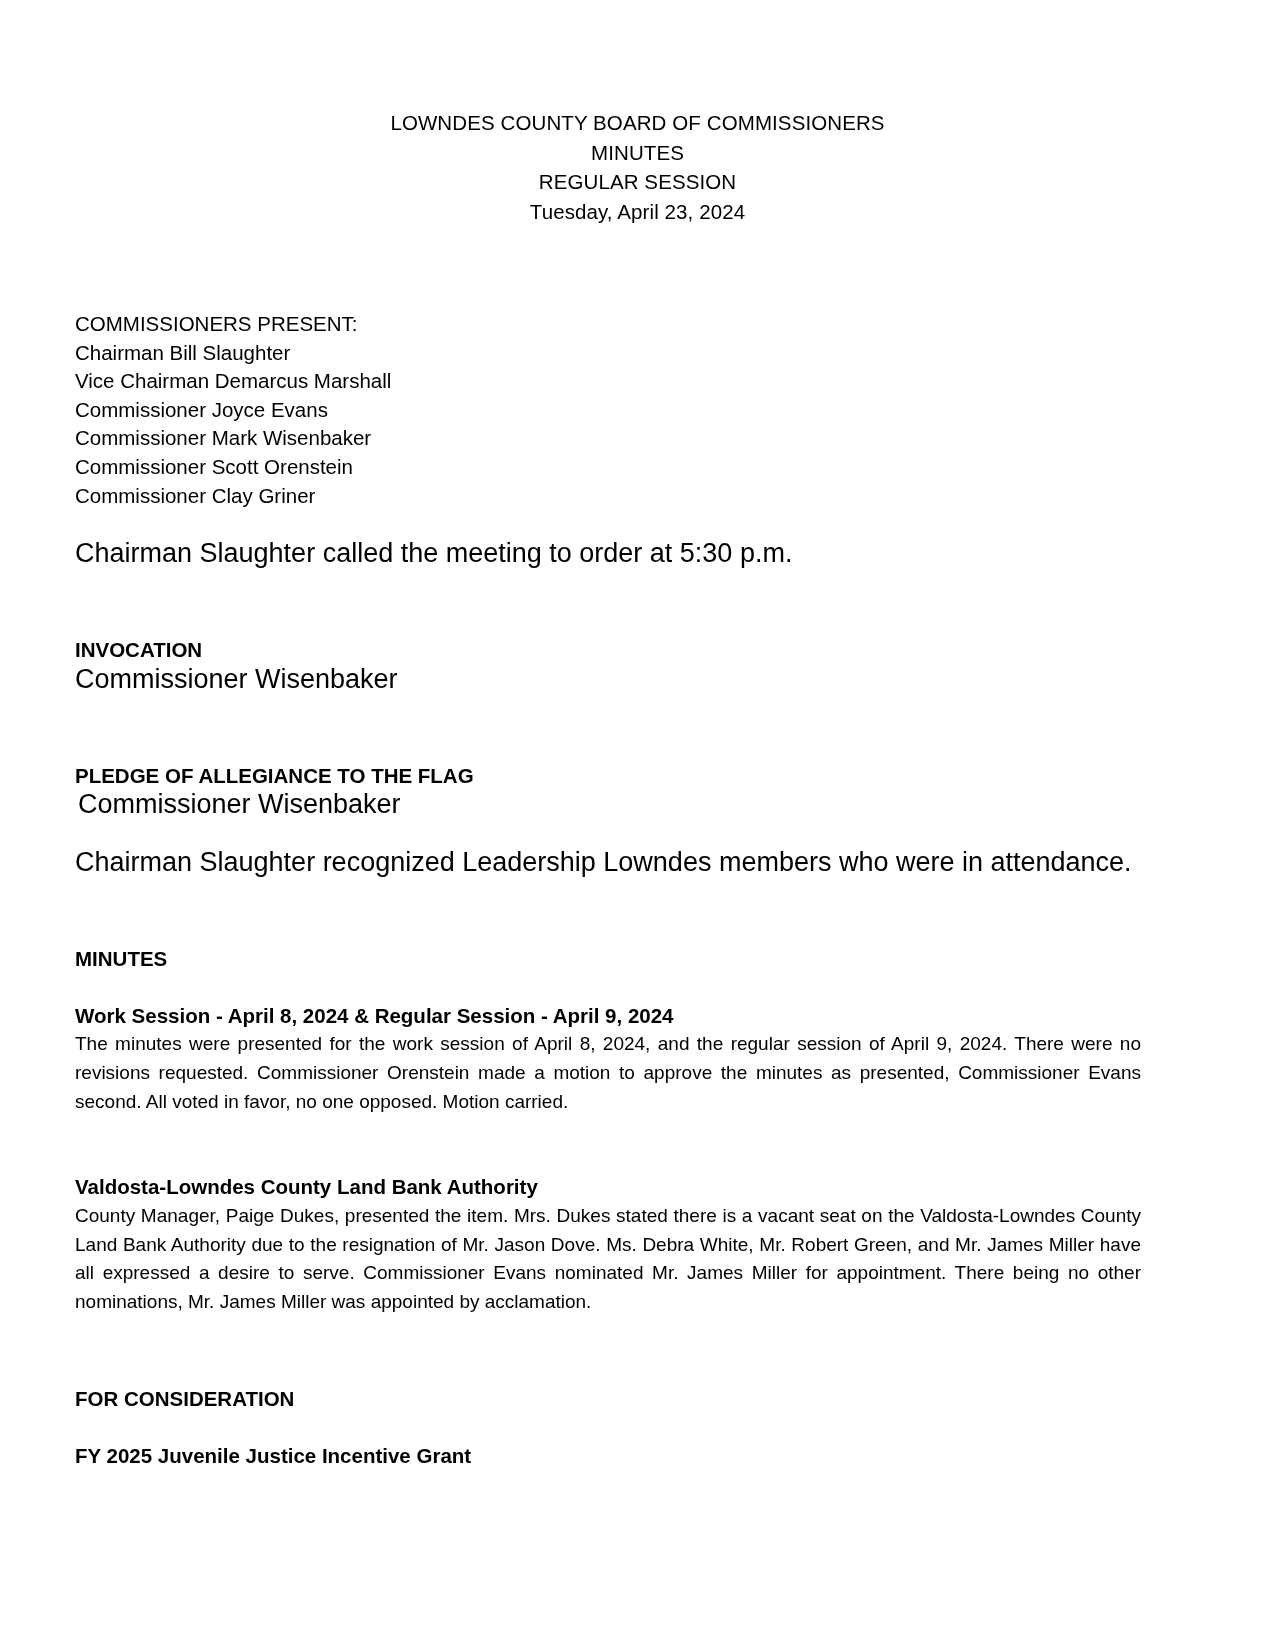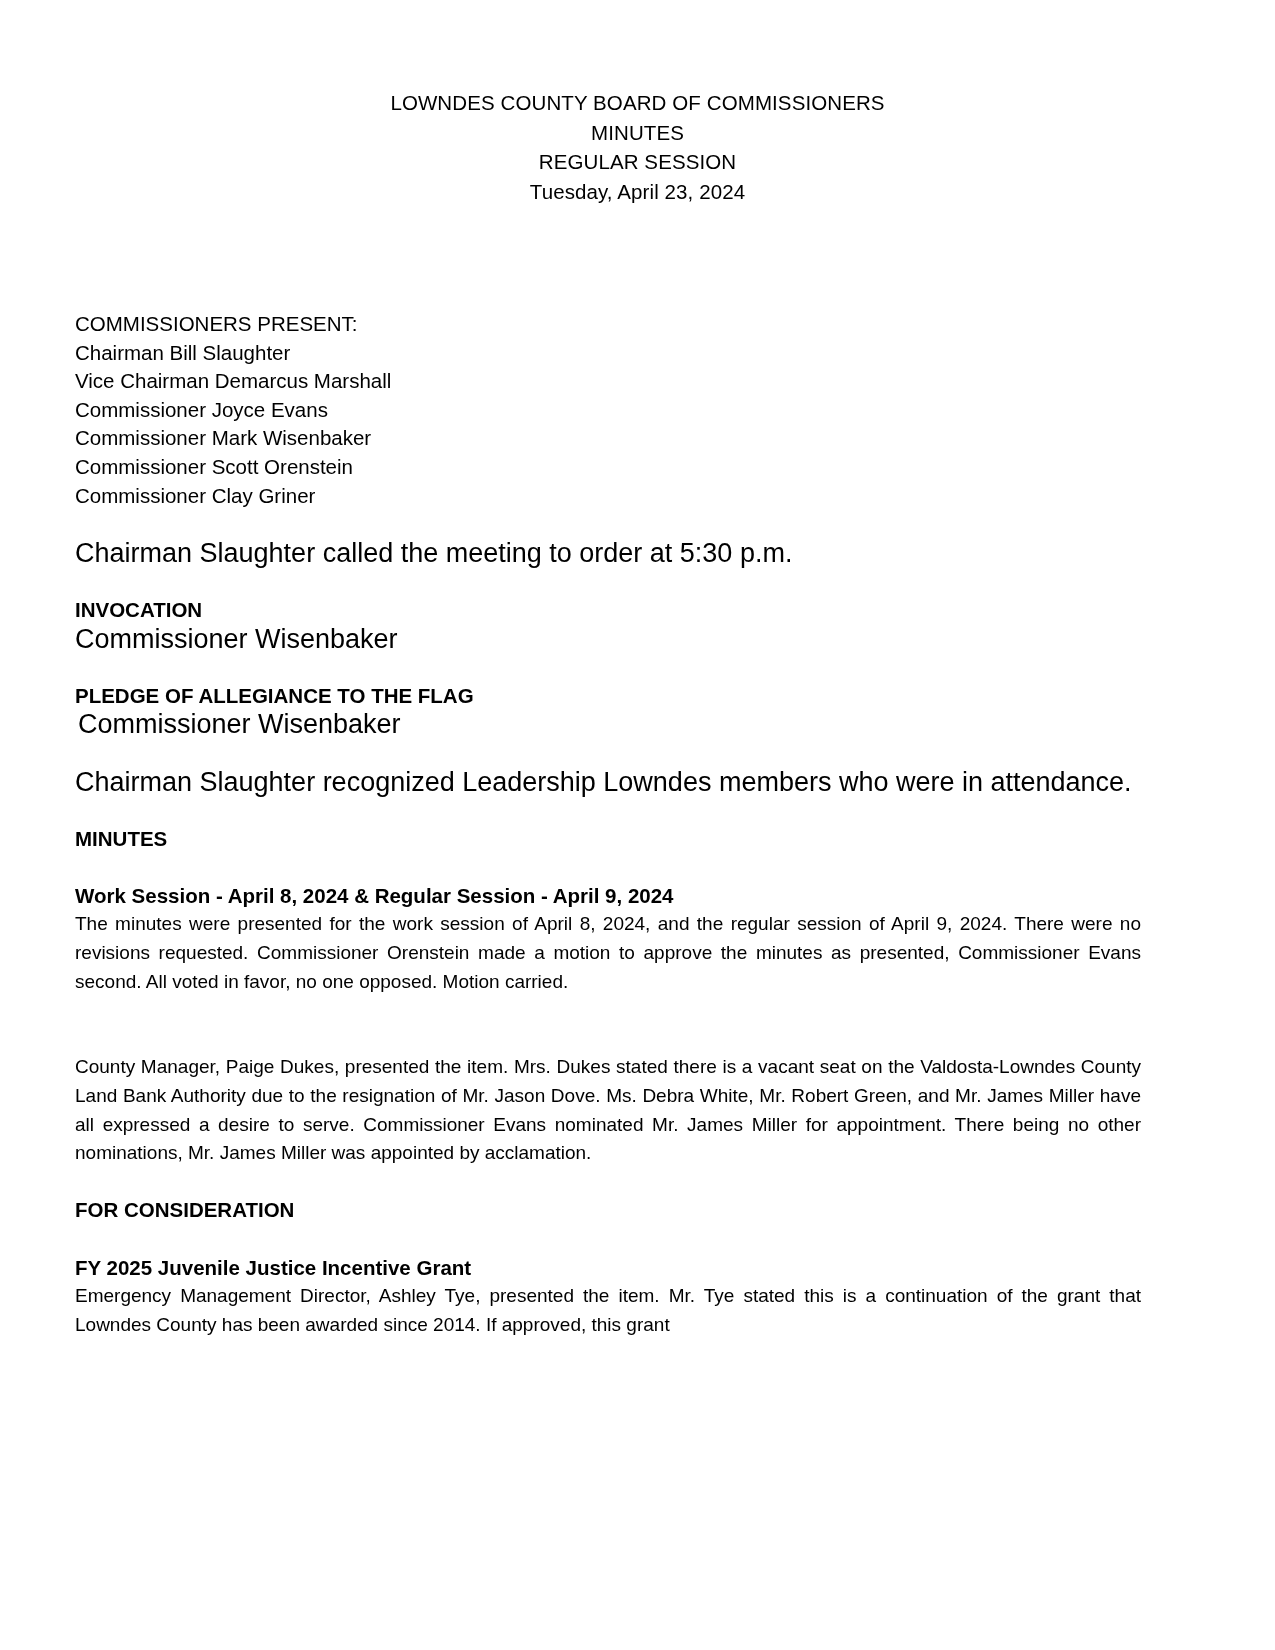--- a/index.html
+++ b/index.html
@@ -16,21 +16,21 @@
     position: relative;
     width: 1275px;
     height: 1650px;
     background: #ffffff;
     overflow: hidden;
     box-sizing: border-box;
   }
   
   .title-block {
     position: absolute;
-    top: 88px;
+    top: 108px;
     left: 0;
     width: 1275px;
     text-align: center;
   }
   .title-line {
     font-size: 20.5px;
     line-height: 29.5px;
     white-space: nowrap;
     letter-spacing: 0.1px;
   }
@@ -48,20 +48,21 @@
   .roster div { white-space: nowrap; }
 
   .plain-line {
     font-size: 27px;
     line-height: 28.6px;
   }
   .section-head {
     font-size: 20.5px;
     line-height: 28.6px;
     font-weight: bold;
+    margin-top: 40px;
   }
   .item-head {
     font-size: 20.5px;
     line-height: 28.6px;
     font-weight: bold;
   }
   .para {
     font-size: 19px;
     line-height: 28.6px;
     text-align: justify;
@@ -121,25 +122,25 @@
     <div class="gap-sm"></div>
 
     <div class="item-head">Work Session - April 8, 2024 &amp; Regular Session - April 9, 2024</div>
     <div class="para">The minutes were presented for the work session of April 8, 2024, and the regular session of April 9, 2024. There were no revisions requested. Commissioner Orenstein made a motion to approve the minutes as presented, Commissioner Evans second. All voted in favor, no one opposed. Motion carried.</div>
 
     <div class="gap-sm"></div>
 
 
     <div class="gap-sm"></div>
 
+    <div class="item-head">Valdosta-Lowndes County Land Bank Authority</div>
     <div class="para">County Manager, Paige Dukes, presented the item. Mrs. Dukes stated there is a vacant seat on the Valdosta-Lowndes County Land Bank Authority due to the resignation of Mr. Jason Dove. Ms. Debra White, Mr. Robert Green, and Mr. James Miller have all expressed a desire to serve. Commissioner Evans nominated Mr. James Miller for appointment. There being no other nominations, Mr. James Miller was appointed by acclamation.</div>
 
     <div class="gap-sm"></div>
 
     <div class="section-head">FOR CONSIDERATION</div>
 
     <div class="gap-sm"></div>
 
     <div class="item-head">FY 2025 Juvenile Justice Incentive Grant</div>
-    <div class="para last">Emergency Management Director, Ashley Tye, presented the item. Mr. Tye stated this is a continuation of the grant that Lowndes County has been awarded since 2014. If approved, this grant</div>
 
   </div>
 </div>
 
 </body></html>

